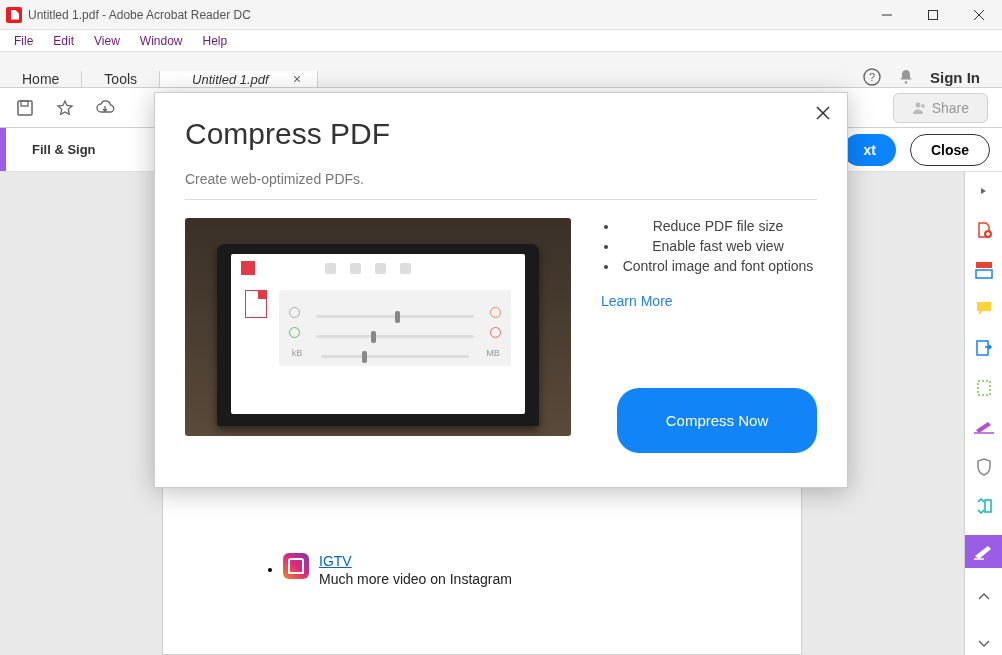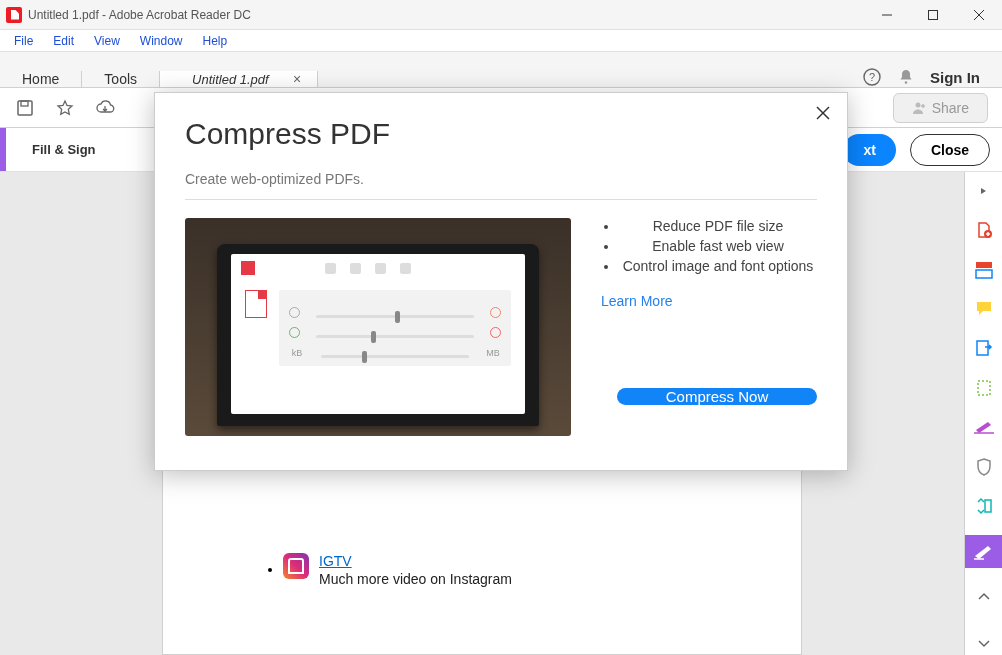--- a/index.html
+++ b/index.html
@@ -9,21 +9,21 @@
 .titlebar { height:30px; background:#f5f5f5; display:flex; align-items:center; padding:0 0 0 6px; border-bottom:1px solid #e0e0e0; }
 .titlebar .app-icon { width:16px; height:16px; background:#ed1c24; border-radius:2px; position:relative; margin-right:6px; }
 .titlebar .app-icon::after { content:""; position:absolute; left:3px; top:3px; width:10px; height:10px; background:#fff; clip-path:polygon(20% 0,60% 0,100% 40%,100% 100%,20% 100%); }
 .titlebar .title { font-size:12px; color:#555; flex:1; }
 .win-ctrls { display:flex; gap:0; }
 .win-btn { width:46px; height:30px; display:flex; align-items:center; justify-content:center; cursor:pointer; }
 .win-btn svg { width:10px; height:10px; stroke:#333; }
 
 
 .menubar { height:22px; background:#fff; display:flex; align-items:center; padding:0 4px; border-bottom:1px solid #e0e0e0; }
-.menubar span { font-size:12px; padding:2px 10px; color:#1d4ed8; cursor:pointer; }
+.menubar span { font-size:12px; padding:2px 10px; color:#701a75; cursor:pointer; }
 
 
 .tabbar { height:36px; background:#f5f5f5; display:flex; align-items:flex-end; border-bottom:1px solid #d0d0d0; }
 .tabbar .hometab { padding:0 22px; display:flex; align-items:center; font-size:14px; color:#333; border-right:1px solid #d0d0d0; cursor:pointer; }
 .tabbar .doctab { background:#fff; padding:0 16px 0 32px; display:flex; align-items:center; font-size:13px; color:#333; border-right:1px solid #d0d0d0; position:relative;font-style:italic; }
 .tabbar .doctab .x { margin-left:24px; font-size:14px; color:#666; cursor:pointer; }
 .tabbar .spacer { flex:1; }
 .tabbar .right { display:flex; align-items:center; gap:14px; padding:0 22px; }
 .tabbar .icon-btn { width:20px; height:20px; display:flex; align-items:center; justify-content:center; cursor:pointer; }
 .tabbar .signin { font-size:15px; font-weight:600; color:#333; cursor:pointer; }
@@ -83,21 +83,21 @@
 .ls-row .dot.g { border-color:#5cbf60; }
 .ls-row .dot.r { border-color:#e86; }
 .ls-row .label { font-size:9px; color:#999; width:16px; text-align:center; }
 .ls-track { flex:1; height:3px; background:#ddd; position:relative; border-radius:2px; }
 .ls-thumb { position:absolute; width:5px; height:12px; background:#888; top:-4px; border-radius:2px; }
 
 .modal .rhs { flex:1; }
 .modal .rhs ul { list-style:disc; padding-left:18px; font-size:14px; color:#444; margin-bottom:18px; }
 .modal .rhs li { margin-bottom:4px;text-align:center; }
 .modal .learn { color:#2680eb; font-size:14px; cursor:pointer; }
-.modal .cta { margin-top:78px; background:#1184f7; color:#fff; border:none; border-radius:22px; padding:0 0; width:200px; font-size:15px; font-weight:500; cursor:pointer; float:right; }
+.modal .cta { margin-top:78px; background:#1184f7; color:#fff; border:none; border-radius:22px; padding:24px 0; width:200px; font-size:15px; font-weight:500; cursor:pointer; float:right; }
 
 svg { overflow:visible; }
 </style>
 </head>
 <body>
 
 <div class="titlebar">
   <div class="app-icon"></div>
   <div class="title">Untitled 1.pdf - Adobe Acrobat Reader DC</div>
   <div class="win-ctrls">

